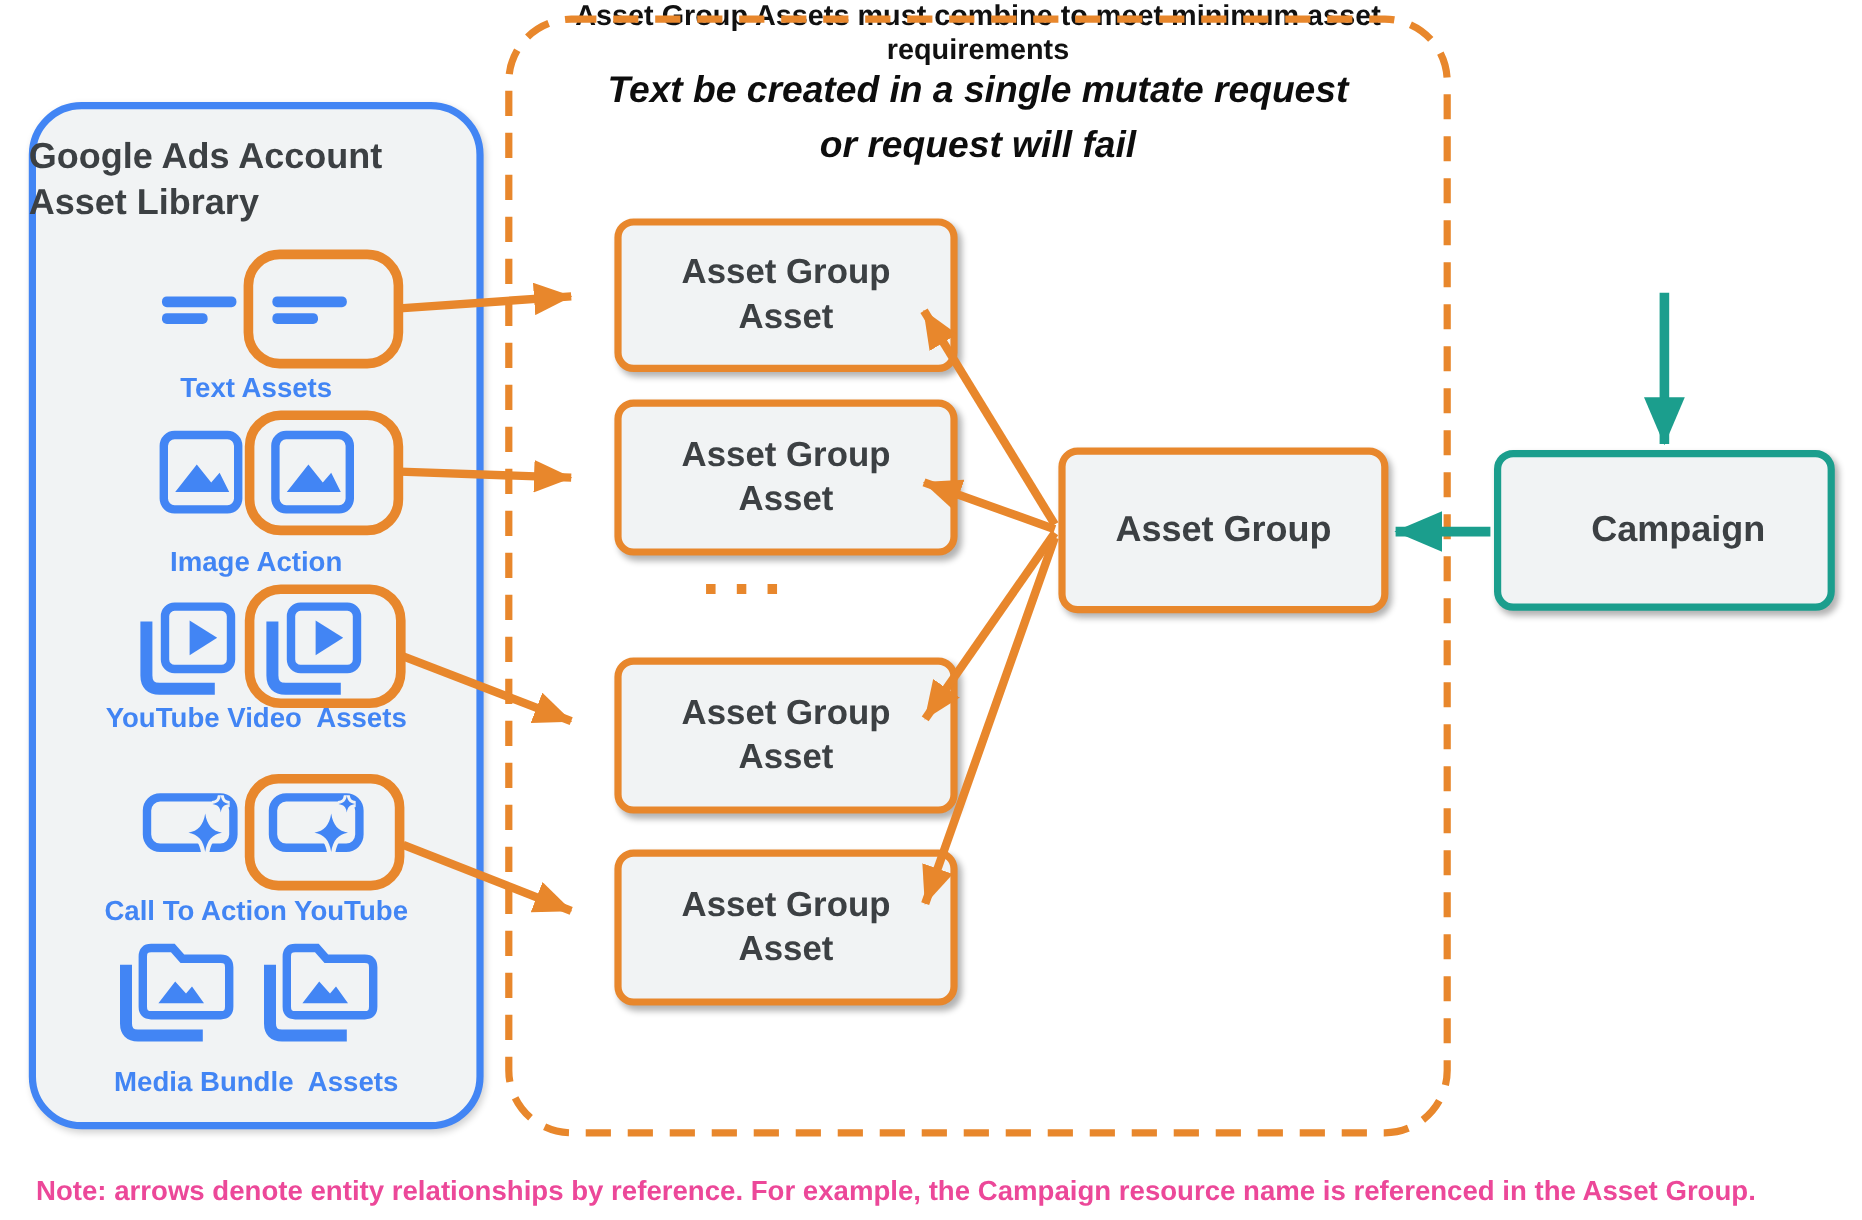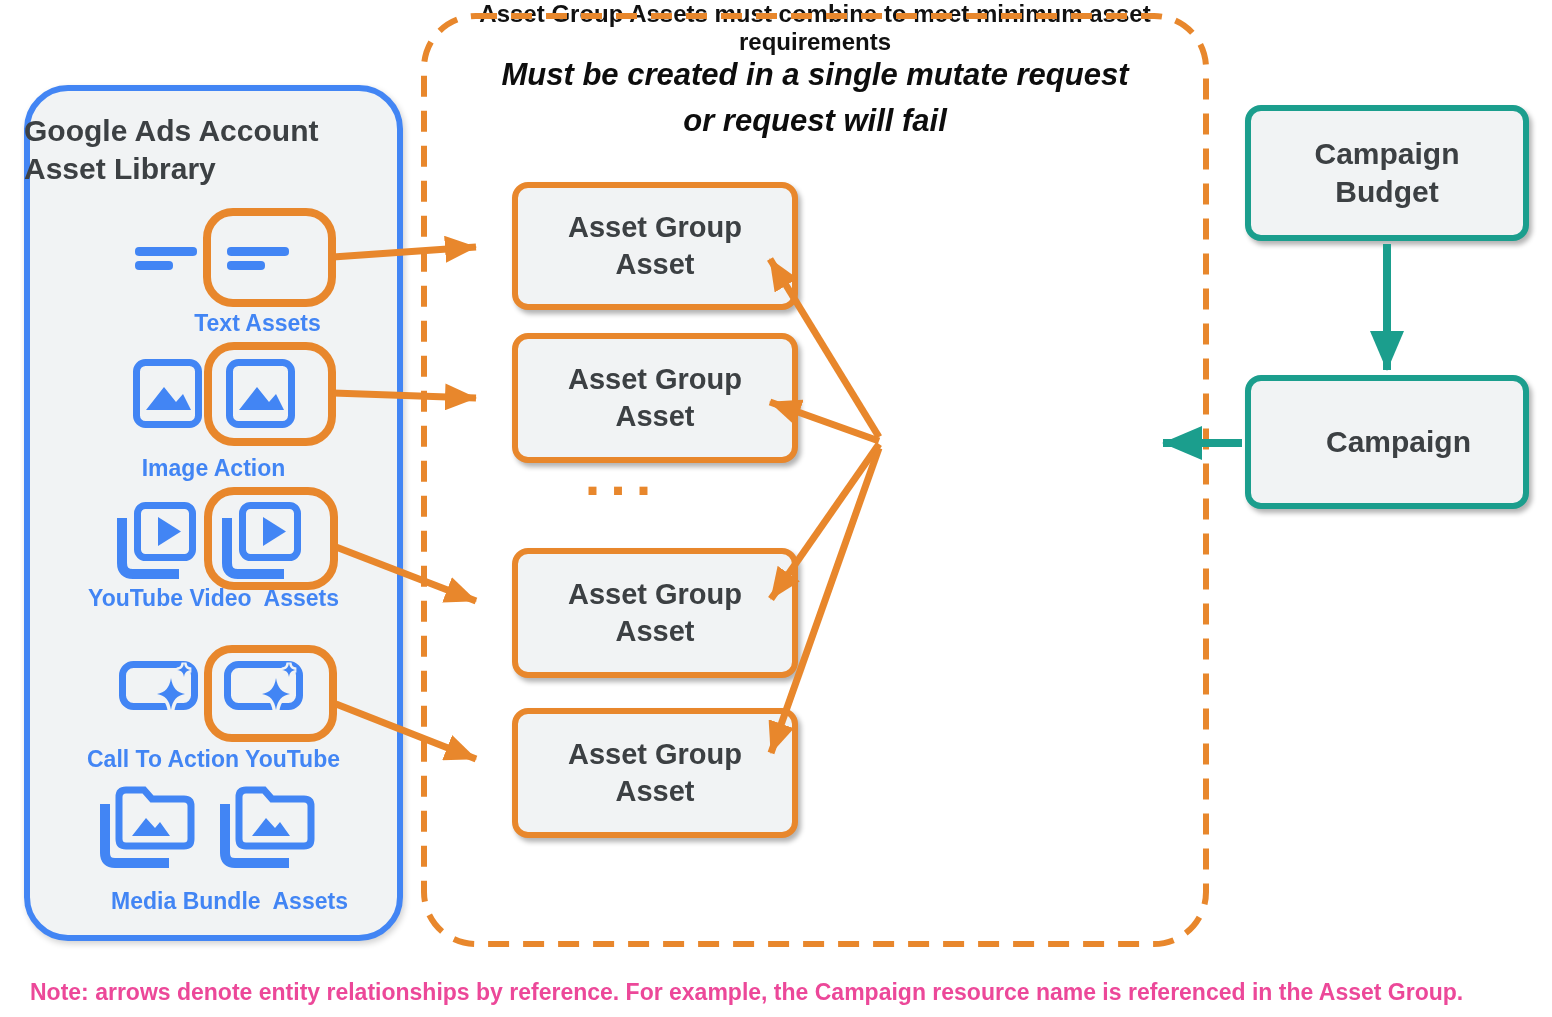--- a/index.html
+++ b/index.html
@@ -64,47 +64,47 @@
 </head>
 <body>
 
 <div class="canvas">
 
   <div class="abs panel"></div>
   <div class="abs panel-title">
     <span class="inner">Google Ads Account Asset Library</span>
   </div>
 
-  <div class="abs asset-label" style="top:310px;margin-left:44px;">Text Assets</div>
+  <div class="abs asset-label" style="top:310px;">Text Assets</div>
   <div class="abs asset-label" style="top:455px;">Image Action</div>
   <div class="abs asset-label" style="top:585px;">YouTube Video  Assets</div>
   <div class="abs asset-label" style="top:746px;">Call To Action YouTube</div>
-  <div class="abs asset-label" style="top:888px;margin-left:16px;">Media Bundle  Assets</div>
+  <div class="abs asset-label" style="top:888px;">Media Bundle  Assets</div>
 
-  <div class="abs headline" style="top:57px;">Must be created in a single mutate request</div>
+  <div class="abs headline" style="top:57px;">Text be created in a single mutate request</div>
   <div class="abs headline" style="top:103px;">or request will fail</div>
 
   <div class="abs box box-orange aga" style="top:182px;height:128px;">
     <span class="inner">Asset Group Asset</span>
   </div>
   <div class="abs box box-orange aga" style="top:333px;height:130px;">
     <span class="inner">Asset Group Asset</span>
   </div>
   <div class="abs ellipsis">...</div>
   <div class="abs box box-orange aga" style="top:548px;height:130px;">
     <span class="inner">Asset Group Asset</span>
   </div>
   <div class="abs box box-orange aga" style="top:708px;height:130px;">
     <span class="inner">Asset Group Asset</span>
   </div>
 
+  <div class="abs box box-orange" style="left:882px;top:373px;width:275px;height:138px;font-size:30px;">
+    <span>Asset Group</span>
+  </div>
 
-  <div class="abs box box-teal cb" style="left:1245px;top:105px;width:284px;height:136px;font-size:30px;line-height:38px;">
-    <span class="inner">Campaign Budget</span>
-  </div>
   <div class="abs box box-teal cp" style="left:1245px;top:375px;width:284px;height:134px;font-size:30px;padding-left:23px;">
     <span class="inner">Campaign</span>
   </div>
 
   <div class="abs footnote">Asset Group Assets must combine to meet minimum asset requirements</div>
   <div class="abs note">Note: arrows denote entity relationships by reference. For example, the Campaign resource name is referenced in the Asset Group.</div>
 
   <svg class="overlay" width="1552" height="1017" viewBox="0 0 1552 1017">
     <defs>
       <marker id="ah-o" markerUnits="userSpaceOnUse" markerWidth="32" markerHeight="27" refX="31" refY="13.5" orient="auto">

